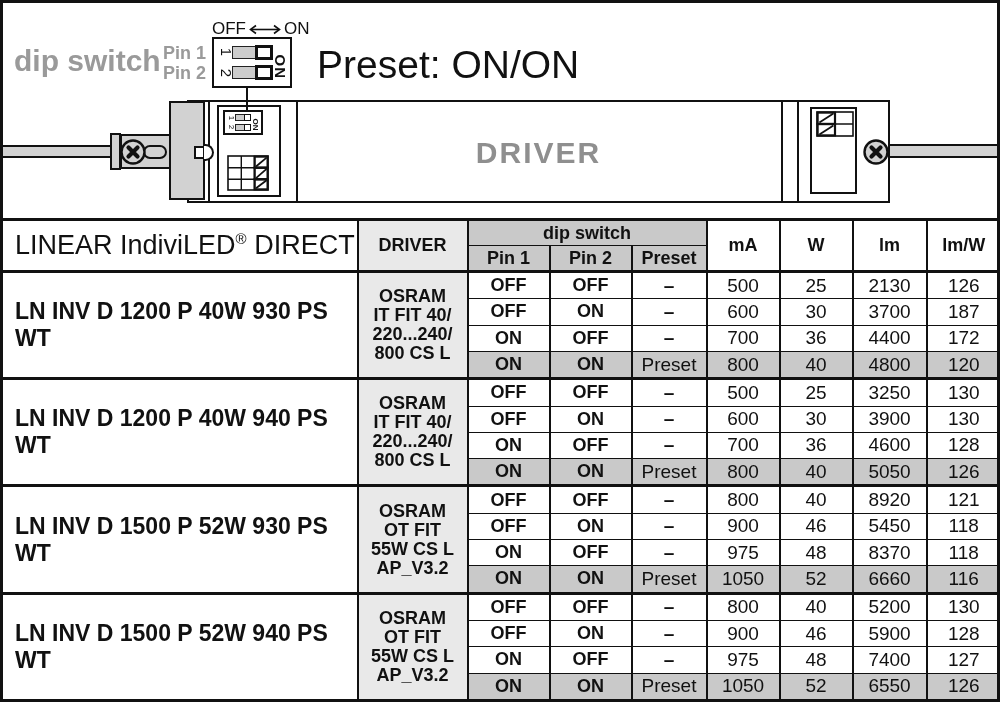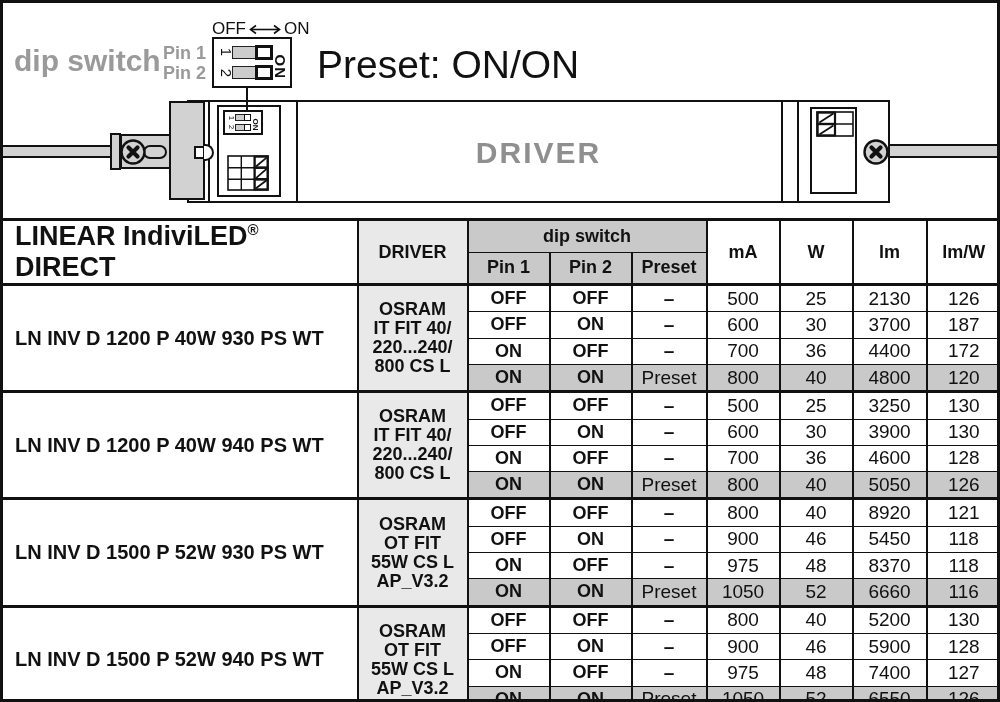--- a/index.html
+++ b/index.html
@@ -53,29 +53,29 @@
   .driver-word { position:absolute; left:296px; top:136px; width:485px; text-align:center; font-size:30px; font-weight:bold;
                  color:#8f8f8f; letter-spacing:2px; z-index:2; }
 
   
   .spec-table-wrap { position:absolute; left:0; top:218px; z-index:30; }
   table.spec { border-collapse:collapse; table-layout:fixed; width:1000px; height:484px; border:3px solid #111; background:#fff; }
   .spec th, .spec td { border:2px solid #111; border-top-width:1.5px; border-bottom-width:1.5px;
                        text-align:center; vertical-align:middle; padding:0; overflow:hidden; }
   .spec thead th { height:26px; }
   .spec .c-product { text-align:left; padding-left:12px; }
-  .spec thead .c-product { font-size:27px; font-weight:bold; }
+  .spec thead .c-product { font-size:27px; font-weight:normal; }
   .spec thead .c-product sup { font-size:15px; }
   .spec .c-driver { background:#e9e9e9; font-weight:bold; font-size:18px; }
   .spec .c-dip { background:#c9c9c9; font-weight:bold; font-size:18px; }
   .spec .c-unit { font-weight:bold; font-size:18px; }
   .spec td { font-size:19px; }
   .spec td.b { font-weight:bold; font-size:18px; }
   .spec td.dash { font-weight:bold; }
-  .spec tbody td.cell-product { font-size:20px; font-weight:bold; }
+  .spec tbody td.cell-product { font-size:23px; font-weight:bold; }
   .spec tbody td.cell-driver { font-size:18px; line-height:19px;margin-left:7px; }
   .spec tr.hl td { background:#c9c9c9; }
   .spec tr.block-start td { border-top-width:3px; }
   .spec tr.hrow2 th { border-bottom-width:3px; }
 </style>
 </head>
 <body>
 
 <div class="screen">
   <div class="frame"></div>

